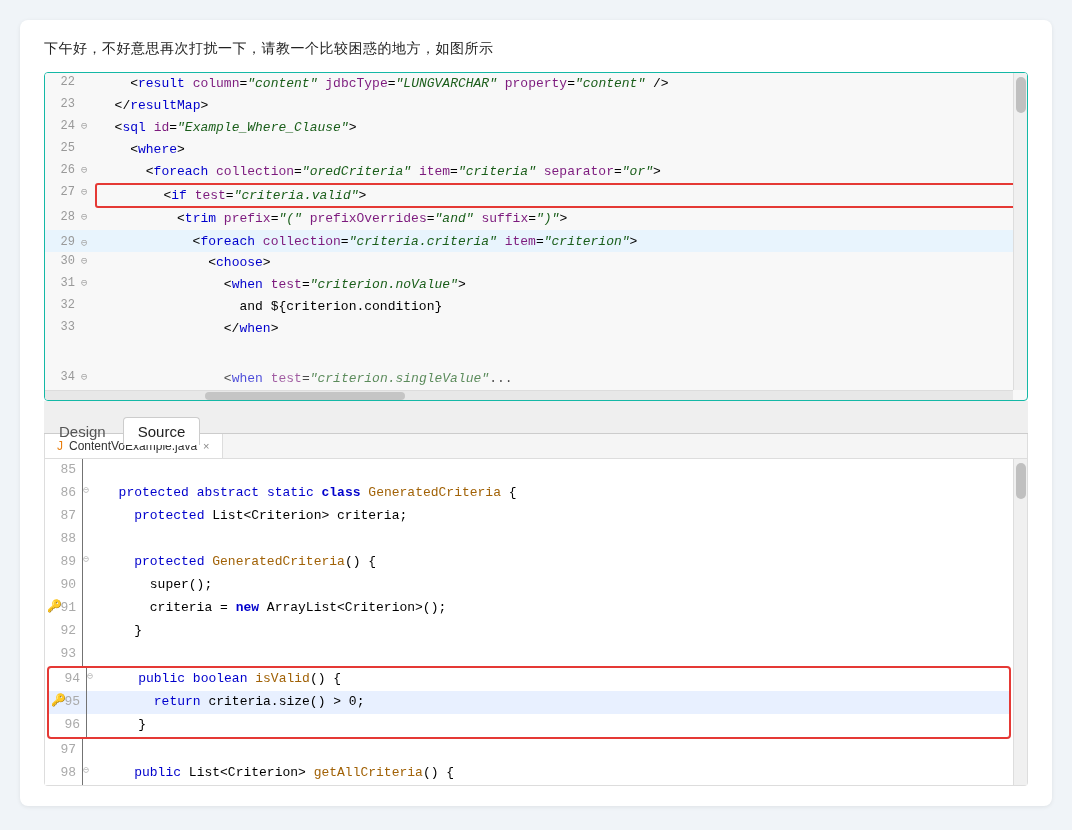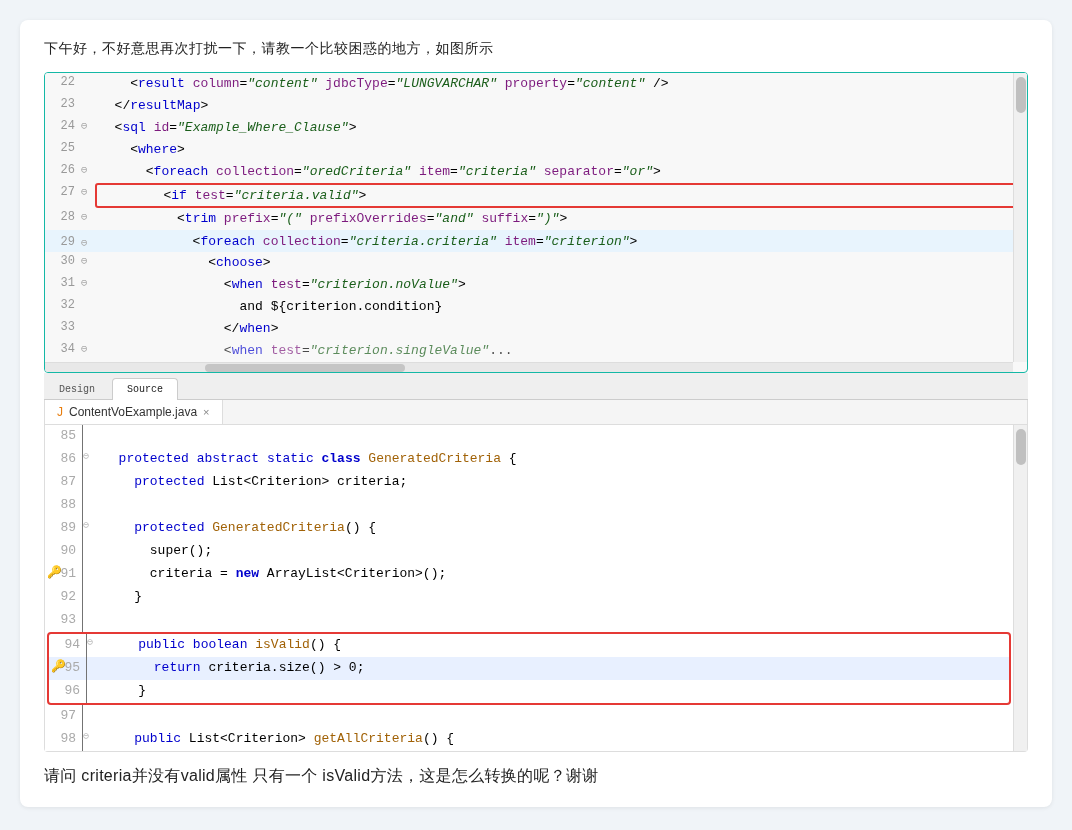--- a/index.html
+++ b/index.html
@@ -74,31 +74,30 @@
     .attr-val { color: #1a5e1a; font-style: italic; }
     
     .tab-bar {
       display: flex;
       border-bottom: 1px solid #ccc;
       background: #efefef;
       padding-top: 4px;
     }
     .tab-item {
       padding: 5px 14px;
-      font-size: 10px;
+      font-size: 15px;
       color: #555;
       cursor: pointer;
       border: 1px solid transparent;
       border-bottom: none;
       border-radius: 4px 4px 0 0;
       background: transparent;
       margin-right: 2px;
       position: relative;
-      top: 1px;
-      font-family: Liberation Mono, monospace;
+      top: 12px;
     }
     .tab-item.active {
       background: #fff;
       border-color: #ccc;
       color: #222;
       font-weight: 500;
     }
     
     .java-panel {
       background: #fff;
@@ -264,21 +263,21 @@
           <span class="fold-icon"> </span>
           <span class="code-content">                  and ${criterion.condition}</span>
         </div>
 
         <div class="code-line">
           <span class="line-num">33</span>
           <span class="fold-icon"> </span>
           <span class="code-content">                &lt;/<span class="tag">when</span>&gt;</span>
         </div>
 
-        <div class="code-line" style="overflow:hidden;max-height:18px;">
+        <div class="code-line" style="overflow:hidden;max-height:18px;margin-top:28px;">
           <span class="line-num">34</span>
           <span class="fold-icon">⊖</span>
           <span class="code-content" style="opacity:0.7;">                &lt;<span class="tag">when</span> <span class="attr">test</span>=<span class="attr-val">"criterion.singleValue"</span>...</span>
         </div>
 
         <div style="position:absolute;right:0;top:0;width:14px;height:100%;background:#f0f0f0;border-left:1px solid #ddd;">
           <div style="width:10px;height:36px;background:#c0c0c0;border-radius:5px;margin:4px auto;"></div>
         </div>
       </div>
 
@@ -393,14 +392,13 @@
         <span class="java-fold">⊖</span>
         <span class="java-content">    <span class="kw-mod">public</span> List&lt;Criterion&gt; <span class="class-name">getAllCriteria</span>() {</span>
       </div>
 
       <div style="position:absolute;right:0;top:0;width:14px;height:100%;background:#f0f0f0;border-left:1px solid #ddd;">
         <div style="width:10px;height:36px;background:#c0c0c0;border-radius:5px;margin:4px auto;"></div>
       </div>
     </div>
   </div>
 
-  <div class="question-text">请问 criteria并没有valid属性  只有一个 isValid方法，这是怎么转换的呢？谢谢</div>
 </div>
 
 </body></html>

